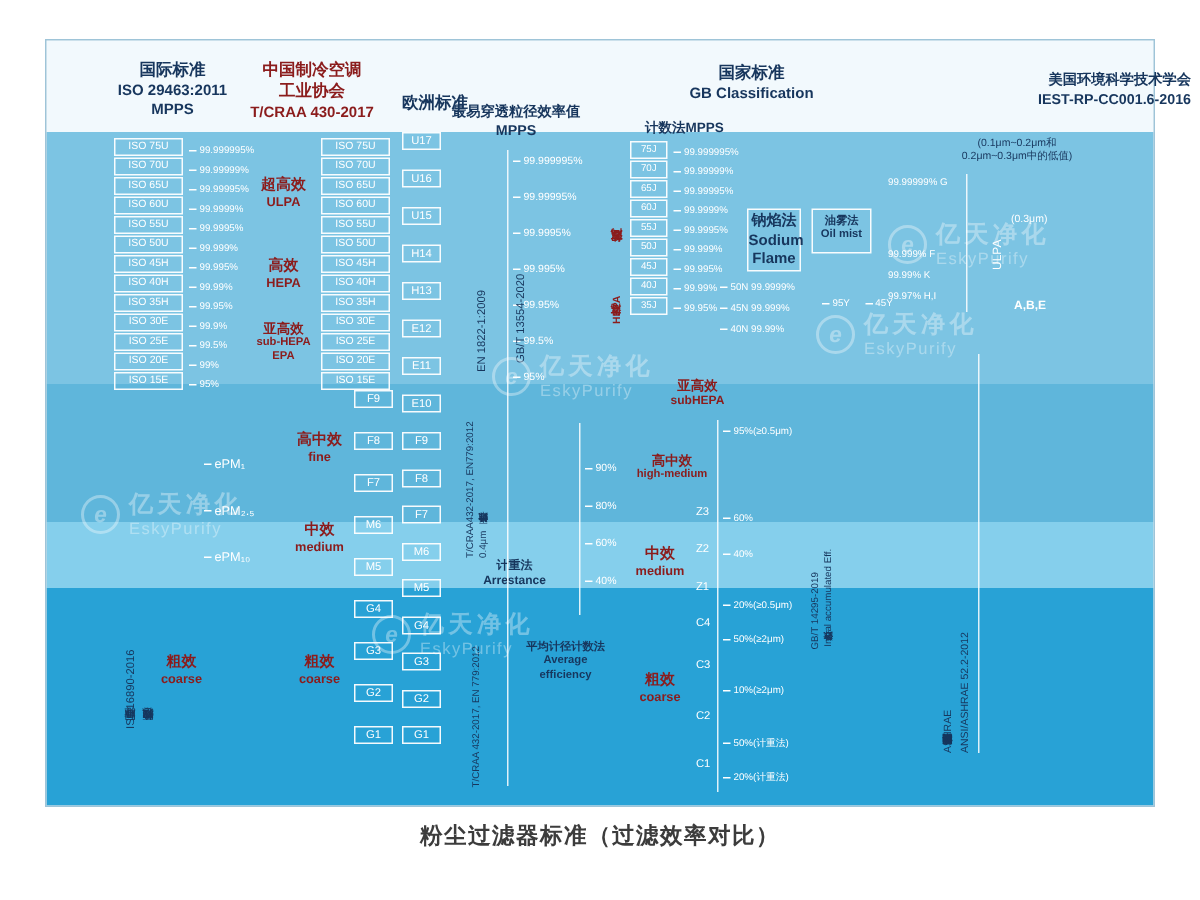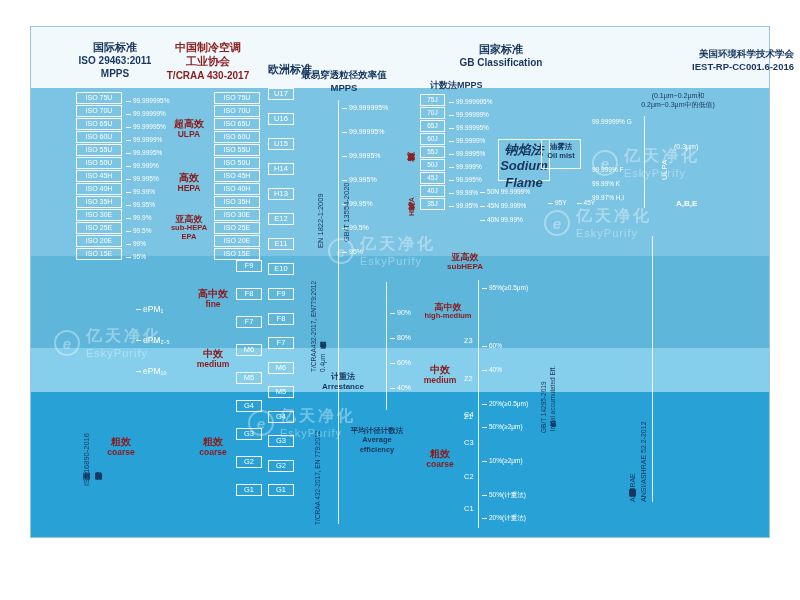--- a/index.html
+++ b/index.html
@@ -49,21 +49,21 @@
   #craa-boxes { left:214px; top:92px; gap:1px; }
   #iso-percents { left:126px; top:94px; }
   #craa-lower { left:236px; top:260px; gap:16px; }
   #en-upper   { left:268px; top:88px;  gap:13px; }
   #en-lower   { left:268px; top:288px; gap:12.5px; }
   #gb-boxes   { left:420px; top:94px; gap:1px; }
   #gb-percents{ left:449px; top:95px; }
   #mpps-ticks { left:342px; top:101px; gap:11px; }
   #mid-ticks  { left:390px; top:306px; gap:12px; }
   #epm-list   { left:136px; top:303px; gap:19px; }
-  #z-list     { left:464px; top:334px; gap:25px; }
+  #z-list     { left:464px; top:334px; gap:12px; }
   #merv-list  { left:657px; top:236px; gap:7.5px; }
   #sodium-rows{ left:480px; top:185px; gap:1px; }
   #oil-classes{ left:548px; top:196px; gap:10px; }
 
   .pct { height:13px; line-height:13px; font-size:6.5px; color:#fff; white-space:nowrap; }
   .tk  { height:13px; line-height:13px; font-size:7px;  color:#fff; white-space:nowrap; }
   #epm-list .tk { font-size:8.5px; height:12px; line-height:12px; }
   #merv-list .tk { font-size:7.5px; }
   .pct::before, .tk::before, .gtk::before {
     content:""; display:inline-block; width:5px; height:1px; background:#fff;
@@ -125,21 +125,21 @@
   #gb-subhepa { left:438px; top:252px; width:54px; }
   #gb-subhepa .cn { font-size:9px; } #gb-subhepa .en { font-size:8px; }
   #gb-highmed { left:420px; top:302px; width:56px; }
   #gb-highmed .cn { font-size:9px; } #gb-highmed .en { font-size:7.5px; }
   #gb-med     { left:416px; top:364px; width:48px; }
   #gb-coarse  { left:416px; top:448px; width:48px; }
 
   
   .mbox { position:absolute; border:1px solid rgba(255,255,255,.95); color:#17365d;
           font-weight:700; text-align:center; line-height:1.25; padding-top:2px; }
-  #sodium-box { left:498px; top:139px; width:52px; height:42px; font-size:13px;font-style:italic; }
+  #sodium-box { left:498px; top:139px; width:36px; height:42px; font-size:10px; }
   #oil-box    { left:541px; top:139px; width:40px; height:30px; font-size:7.5px; }
 
   #us-note03 { left:674px; top:143px; font-size:7px; color:#fff; }
   #us-abe    { left:676px; top:199px; font-size:8px; color:#fff;font-weight:bold; }
 
   
   #arrestance { left:320px; top:372px; width:46px; font-size:8px; line-height:1.25; }
   #avg-label  { left:348px; top:426px; width:58px; font-size:7.5px; line-height:1.25; }
 
   
@@ -496,13 +496,14 @@
     </div>
   </div>
   <div class="wm" id="wm5">
     <div class="wm-circle">e</div>
     <div>
       <div class="wm-cn">亿天净化</div>
       <div class="wm-en">EskyPurify</div>
     </div>
   </div>
 
+  <div class="abs" id="caption">粉尘过滤器标准（过滤效率对比）</div>
 </div>
 
 </body></html>

